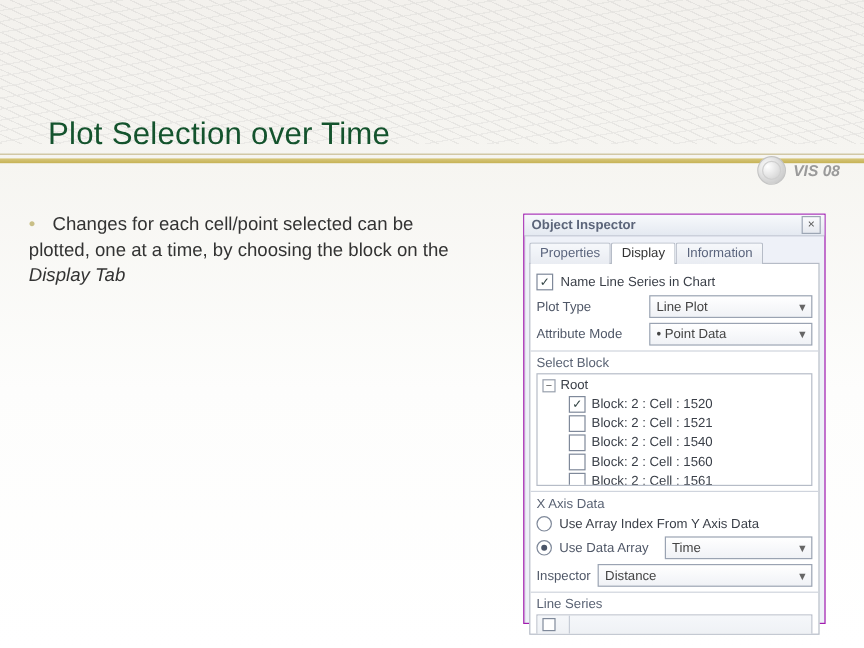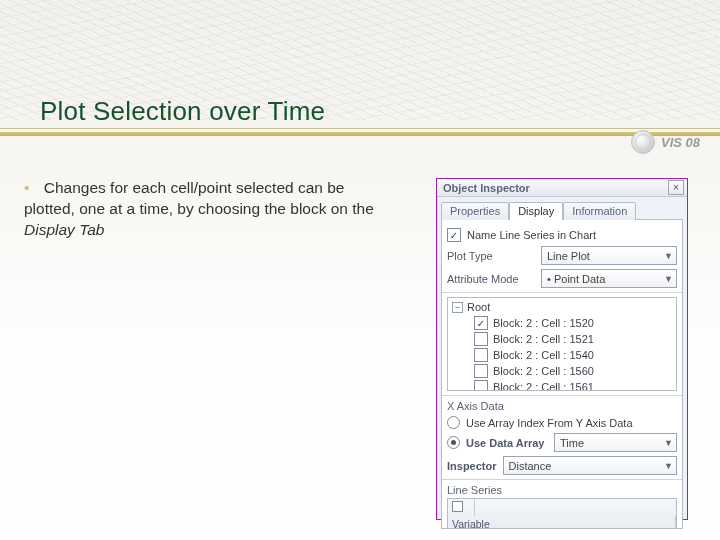--- a/index.html
+++ b/index.html
@@ -106,21 +106,21 @@
   .tree .item { display:flex; align-items:center; gap:5px; margin-left: 22px; padding:1px 0; }
   .tree .toggle {
     width:9px;height:9px;border:1px solid #98a0ad;display:inline-flex;
     align-items:center;justify-content:center;font-size:9px;line-height:1;color:#555;background:#fff;
   }
   .radio {
     width:11px; height:11px; border:1px solid #7f899a; border-radius:50%; background:#fff;
     display:inline-flex;align-items:center;justify-content:center;
   }
   .radio.on::after { content:""; width:5px;height:5px;border-radius:50%;background:#4a5568; }
-  .xaxis .row .lab { width:auto;font-weight:bold; }
+  .xaxis .row .lab { width:auto; }
   .mini-table {
     border:1px solid #b6bcc7; background:#fff; margin-top:2px;
   }
   .mini-table .hdr { display:flex; background:linear-gradient(#f5f7fa,#e7eaef); border-bottom:1px solid #c6ccd6;flex-direction:column; }
   .mini-table .hdr div { padding:2px 4px; font-size:10.5px; color:#4d5668; }
   .mini-table .hdr div:first-child { width:18px; border-right:1px solid #c6ccd6; }
   .mini-table .hdr div:nth-child(2) { flex:1; border-right:1px solid #c6ccd6; }
   .mini-table .hdr div:nth-child(3) { flex:1; }
   .sq { width:9px;height:9px;border:1px solid #7f899a;background:#fff;display:inline-block; }
 </style>
@@ -178,20 +178,21 @@
     <div class="row">
       <span class="lab">Attribute Mode</span>
       <span class="combo">
         <span><span>•</span> <span>Point Data</span></span>
         <span class="arr">▼</span>
       </span>
     </div>
 
     <div class="sep"></div>
 
+    <div class="section-lab">Select Block</div>
     <div class="tree">
       <div class="root">
         <span class="toggle">−</span>
         <span>Root</span>
       </div>
       <div class="item">
         <span class="chk on"></span>
         <span>Block: 2 : Cell : 1520</span>
       </div>
       <div class="item">

